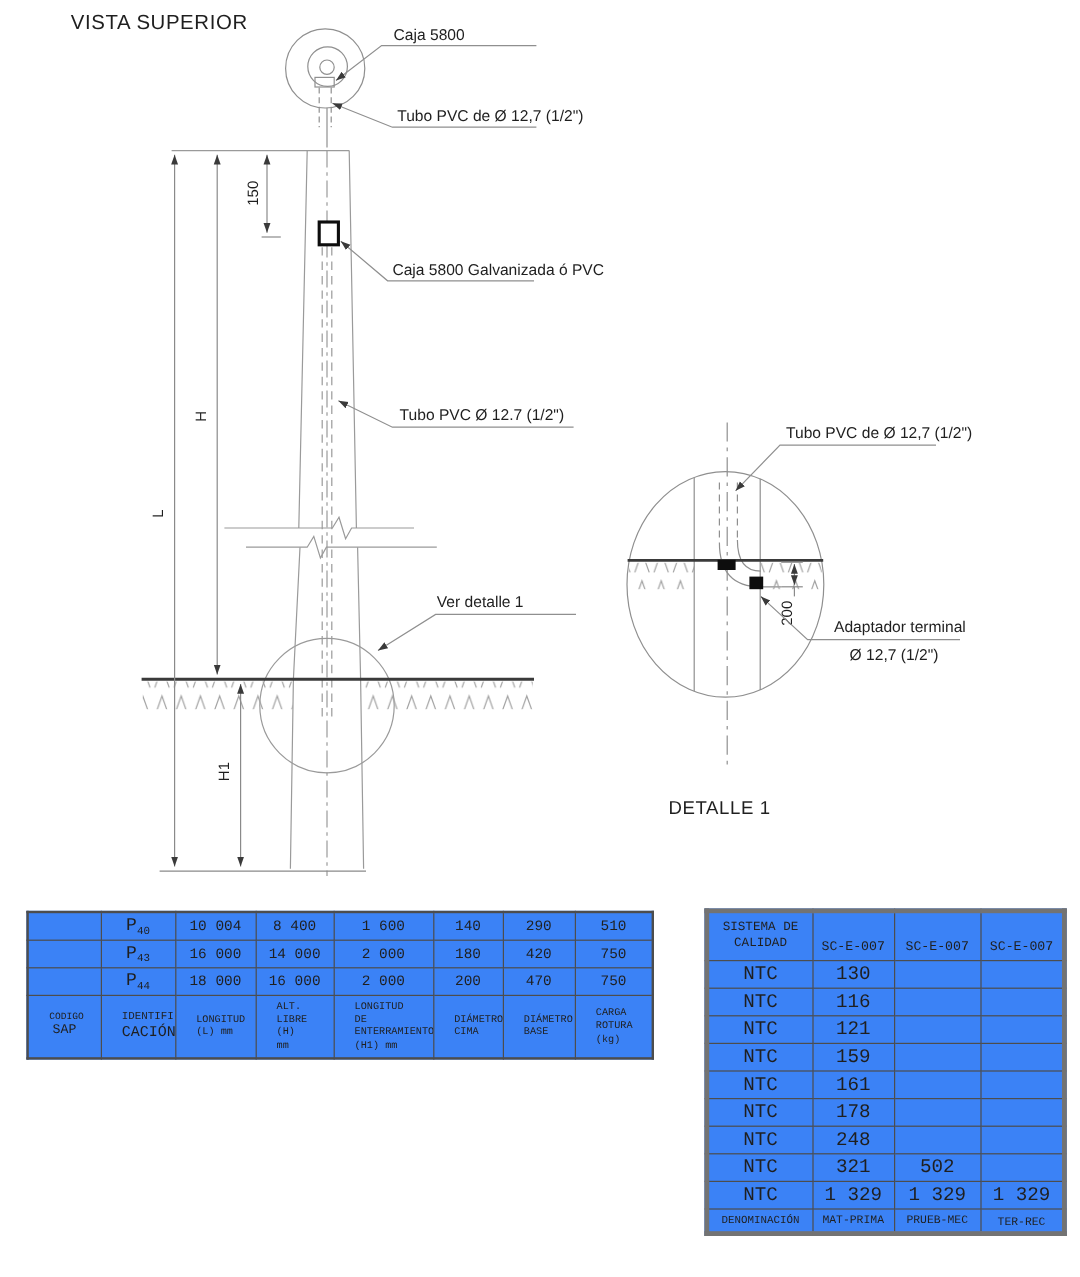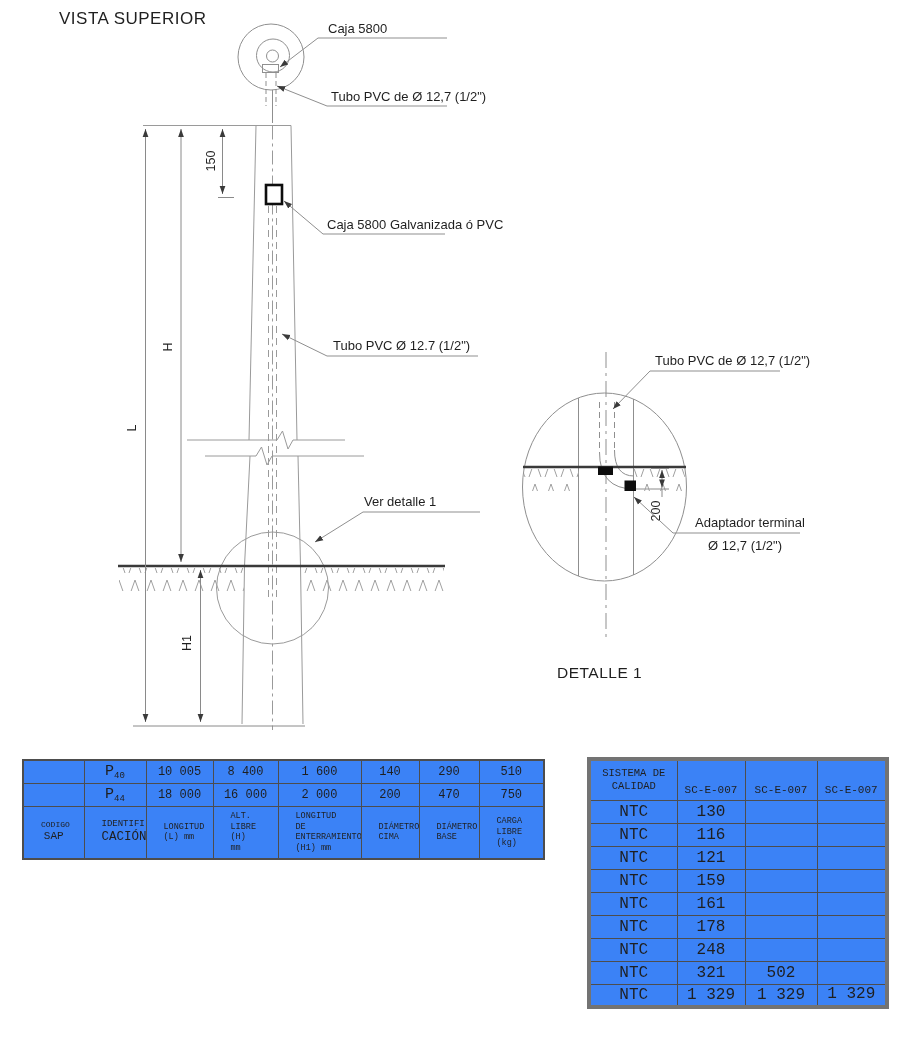--- a/index.html
+++ b/index.html
@@ -156,26 +156,36 @@
         <col style="width:65px">
     <col style="width:83px">
         <col style="width:58px">
         <col style="width:60px">
         <col style="width:65px">
   </colgroup>
   <tbody>
         <tr class="data">
     <td></td>
     <td class="pid"><span>P</span><sub>40</sub></td>
-    <td>10 005</td>
+    <td>10 004</td>
     <td>8 400</td>
     <td>1 600</td>
     <td>140</td>
     <td>290</td>
     <td>510</td>
+  </tr>
+  <tr class="data">
+    <td></td>
+    <td class="pid"><span>P</span><sub>43</sub></td>
+    <td>16 000</td>
+    <td>14 000</td>
+    <td>2 000</td>
+    <td>180</td>
+    <td>420</td>
+    <td>750</td>
   </tr>
   <tr class="data">
     <td></td>
     <td class="pid"><span>P</span><sub>44</sub></td>
     <td>18 000</td>
     <td>16 000</td>
     <td>2 000</td>
     <td>200</td>
     <td>470</td>
     <td>750</td>
@@ -205,21 +215,21 @@
     <td>
       <div>DIÁMETRO</div>
       <div>CIMA</div>
     </td>
     <td>
       <div>DIÁMETRO</div>
       <div>BASE</div>
     </td>
     <td>
       <div>CARGA</div>
-      <div>LIBRE (kg)</div>
+      <div>ROTURA (kg)</div>
     </td>
   </tr>
 </tbody>
     </table>
 
 
 <table class="rtable">
   <colgroup>
     <col style="width:88px">
         <col style="width:68px">
@@ -283,16 +293,22 @@
     <td>321</td>
     <td>502</td>
     <td></td>
   </tr>
   <tr class="data">
     <td>NTC</td>
     <td>1 329</td>
     <td>1 329</td>
     <td class="low">1 329</td>
   </tr>
+  <tr class="denom">
+    <td>DENOMINACIÓN</td>
+    <td class="v">MAT-PRIMA</td>
+    <td class="v">PRUEB-MEC</td>
+    <td class="v low">TER-REC</td>
+  </tr>
 </tbody>
     </table>
 
 </div>
 
 </body></html>

